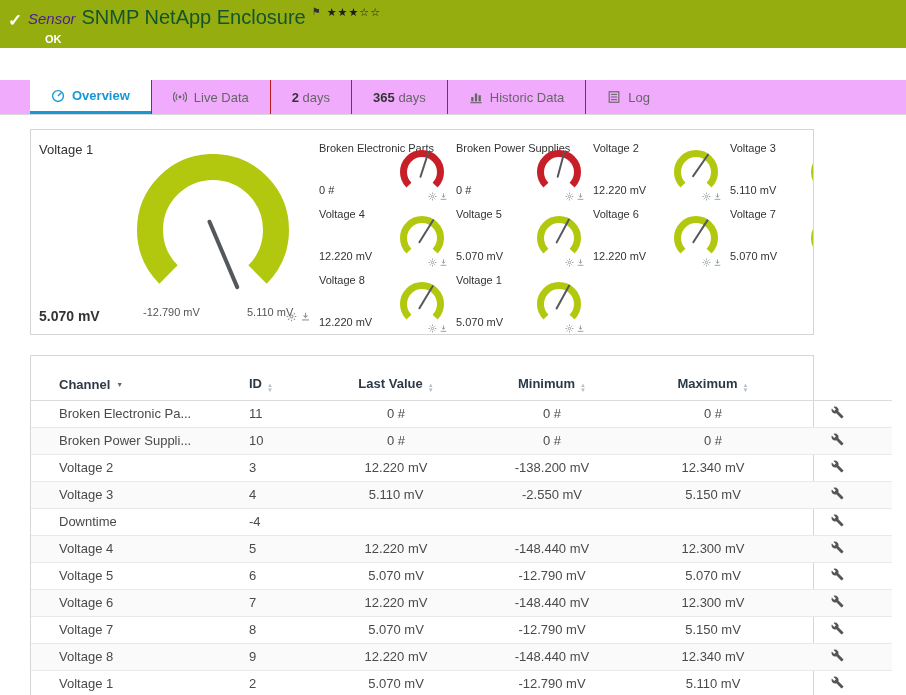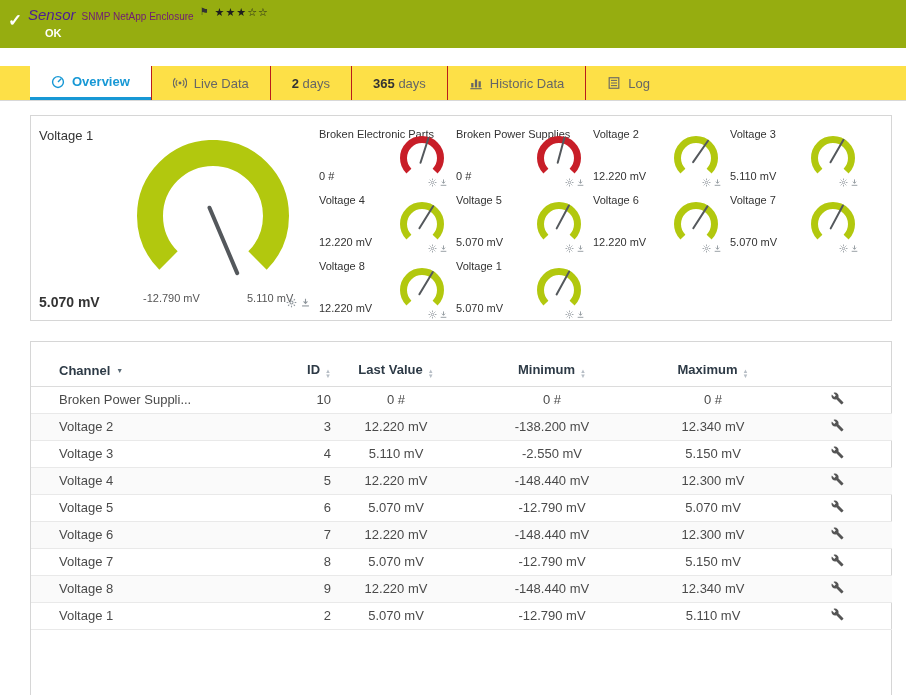--- a/index.html
+++ b/index.html
@@ -3,36 +3,36 @@
 <meta charset="utf-8">
 <style>
   *{margin:0;padding:0;box-sizing:border-box}
   html,body{width:906px;height:695px;overflow:hidden;background:#fff;font-family:"Liberation Sans",sans-serif}
 
   
   .topbar{height:48px;display:flex;padding:6px 0 0 8px}
   .check{font-size:17px;font-weight:bold;color:#fff;width:20px;padding-top:4px}
   .trow{display:flex;align-items:baseline;gap:6px}
   .kind{font-style:italic;font-size:15px;color:#4c1d95}
-  .name{font-size:10px;color:#701a75}
+  .name{font-size:20px;color:#14532d}
   .flag{font-size:10px;color:#333;align-self:flex-start;cursor:pointer}
   .stars{font-size:11px;color:#1d1d1d;letter-spacing:1px;align-self:flex-start;cursor:pointer}
   .status{font-size:11px;font-weight:bold;color:#fff;margin:4px 0 16px 17px}
 
   
-  .tabbar{margin-top:18px;height:35px;display:flex;align-items:stretch;background:#fde047;border-bottom:1px solid #d8d8d8;padding-left:30px}
+  .tabbar{margin-top:32px;height:35px;display:flex;align-items:stretch;background:#f0abfc;border-bottom:1px solid #d8d8d8;padding-left:30px}
   .tab{display:flex;align-items:center;gap:7px;padding:0 21px;font-size:13px;color:#666;border-left:1px solid #b91c1c;cursor:pointer;white-space:nowrap}
   .tab:first-child{border-left:none}
   .tab b{color:#333}
   .tab.active{background:#fff;color:#1798d5;border-bottom:3px solid #1798d5;font-weight:bold}
   .tab-ic{display:inline-flex;color:inherit}
   .tab-ic svg{width:14px;height:14px}
 
   
-  .card{margin-left:30px;width:862px;background:#fff;border:1px solid #d6d6d6}
+  .card{margin-left:30px;width:784px;background:#fff;border:1px solid #d6d6d6}
   .gaugecard{margin-top:14px;height:206px;display:flex;overflow:hidden}
 
   .primary{width:288px;position:relative;flex-shrink:0}
   .plabel{position:absolute;top:12px;left:8px;font-size:13px;color:#333}
   .psvg{position:absolute;top:24px;left:106px}
   .pvalue{position:absolute;bottom:10px;left:8px;font-size:14px;font-weight:bold;color:#333}
   .pmin{position:absolute;bottom:16px;left:112px;font-size:11px;color:#555}
   .pmax{position:absolute;bottom:16px;left:216px;font-size:11px;color:#555}
   .picons{position:absolute;bottom:12px;right:8px;display:flex;gap:3px}
   .picons svg{width:11px;height:11px}
@@ -44,21 +44,21 @@
   .tgauge{position:absolute;top:12px;right:12px}
   .tvalue{position:absolute;bottom:8px;left:0;font-size:11px;color:#333}
   .ticons{position:absolute;bottom:3px;right:8px;display:flex;gap:2px}
   .ticons svg{width:9px;height:9px}
 
   
   .tablecard{margin-top:20px;height:400px;padding-top:14px}
   table{width:100%;border-collapse:collapse;table-layout:fixed}
   th{font-size:13px;color:#2d3a46;text-align:center;height:30px;border-bottom:1px solid #dcdcdc;font-weight:bold;cursor:pointer}
   th:nth-child(1),td:nth-child(1){text-align:left;padding-left:28px}
-  th:nth-child(2),td:nth-child(2){text-align:right}
+  th:nth-child(2),td:nth-child(2){text-align:left}
   td{font-size:13px;color:#4a4a4a;height:27px;border-bottom:1px solid #e9e9e9;text-align:center;white-space:nowrap;overflow:hidden}
   tbody tr:nth-child(even){background:#fafafa}
   .caret{font-size:7px;color:#5a6a76;margin-left:6px;vertical-align:2px}
   .sortst{display:inline-flex;flex-direction:column;font-size:6px;line-height:5px;color:#b7bec6;margin-left:5px;vertical-align:1px}
   .wrench{cursor:pointer;display:inline-flex}
   .wrench svg{width:13px;height:13px}
 </style>
 </head>
 <body>
 
@@ -500,20 +500,32 @@
             </span></th>
           <th><span>Maximum</span><span class="sortst">
               <span>▲</span>
               <span>▼</span>
             </span></th>
           <th></th>
         </tr>
       </thead>
     <tbody>
         <tr>
+          <td>Broken Electronic Pa...</td>
+          <td>11</td>
+          <td>0 #</td>
+          <td>0 #</td>
+          <td>0 #</td>
+          <td><span class="wrench">
+              <svg viewBox="0 0 24 24">
+                <path fill="#555" d="M22.7 19l-9.1-9.1c.9-2.3.4-5-1.5-6.9-2-2-5-2.4-7.4-1.3L9 6 6 9 1.6 4.7C.4 7.1.9 10.1 2.9 12.1c1.9 1.9 4.6 2.4 6.9 1.5l9.1 9.1c.4.4 1 .4 1.4 0l2.3-2.3c.5-.4.5-1.1.1-1.4z"></path>
+              </svg>
+            </span></td>
+        </tr>
+        <tr>
           <td>Broken Power Suppli...</td>
           <td>10</td>
           <td>0 #</td>
           <td>0 #</td>
           <td>0 #</td>
           <td><span class="wrench">
               <svg viewBox="0 0 24 24">
                 <path fill="#555" d="M22.7 19l-9.1-9.1c.9-2.3.4-5-1.5-6.9-2-2-5-2.4-7.4-1.3L9 6 6 9 1.6 4.7C.4 7.1.9 10.1 2.9 12.1c1.9 1.9 4.6 2.4 6.9 1.5l9.1 9.1c.4.4 1 .4 1.4 0l2.3-2.3c.5-.4.5-1.1.1-1.4z"></path>
               </svg>
             </span></td>
@@ -536,20 +548,32 @@
           <td>5.110 mV</td>
           <td>-2.550 mV</td>
           <td>5.150 mV</td>
           <td><span class="wrench">
               <svg viewBox="0 0 24 24">
                 <path fill="#555" d="M22.7 19l-9.1-9.1c.9-2.3.4-5-1.5-6.9-2-2-5-2.4-7.4-1.3L9 6 6 9 1.6 4.7C.4 7.1.9 10.1 2.9 12.1c1.9 1.9 4.6 2.4 6.9 1.5l9.1 9.1c.4.4 1 .4 1.4 0l2.3-2.3c.5-.4.5-1.1.1-1.4z"></path>
               </svg>
             </span></td>
         </tr>
         <tr>
+          <td>Downtime</td>
+          <td>-4</td>
+          <td></td>
+          <td></td>
+          <td></td>
+          <td><span class="wrench">
+              <svg viewBox="0 0 24 24">
+                <path fill="#555" d="M22.7 19l-9.1-9.1c.9-2.3.4-5-1.5-6.9-2-2-5-2.4-7.4-1.3L9 6 6 9 1.6 4.7C.4 7.1.9 10.1 2.9 12.1c1.9 1.9 4.6 2.4 6.9 1.5l9.1 9.1c.4.4 1 .4 1.4 0l2.3-2.3c.5-.4.5-1.1.1-1.4z"></path>
+              </svg>
+            </span></td>
+        </tr>
+        <tr>
           <td>Voltage 4</td>
           <td>5</td>
           <td>12.220 mV</td>
           <td>-148.440 mV</td>
           <td>12.300 mV</td>
           <td><span class="wrench">
               <svg viewBox="0 0 24 24">
                 <path fill="#555" d="M22.7 19l-9.1-9.1c.9-2.3.4-5-1.5-6.9-2-2-5-2.4-7.4-1.3L9 6 6 9 1.6 4.7C.4 7.1.9 10.1 2.9 12.1c1.9 1.9 4.6 2.4 6.9 1.5l9.1 9.1c.4.4 1 .4 1.4 0l2.3-2.3c.5-.4.5-1.1.1-1.4z"></path>
               </svg>
             </span></td>

